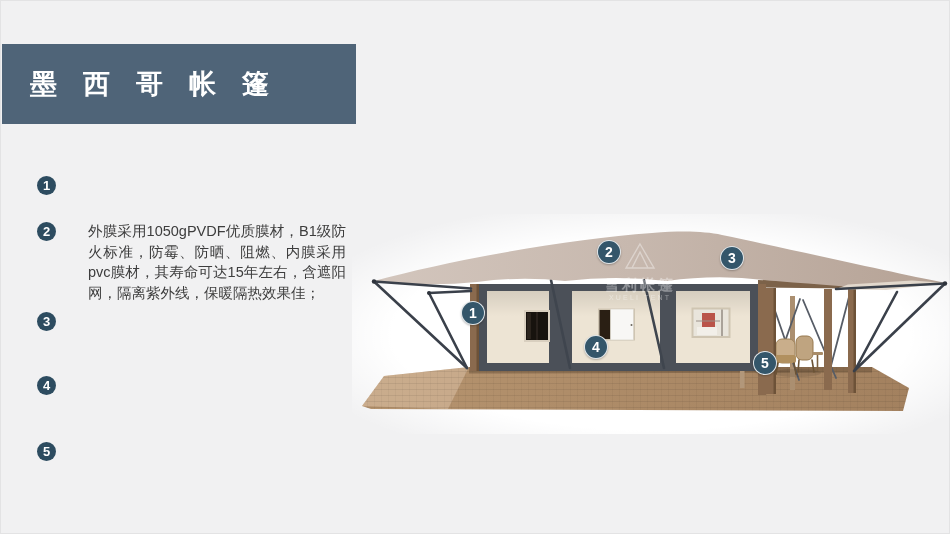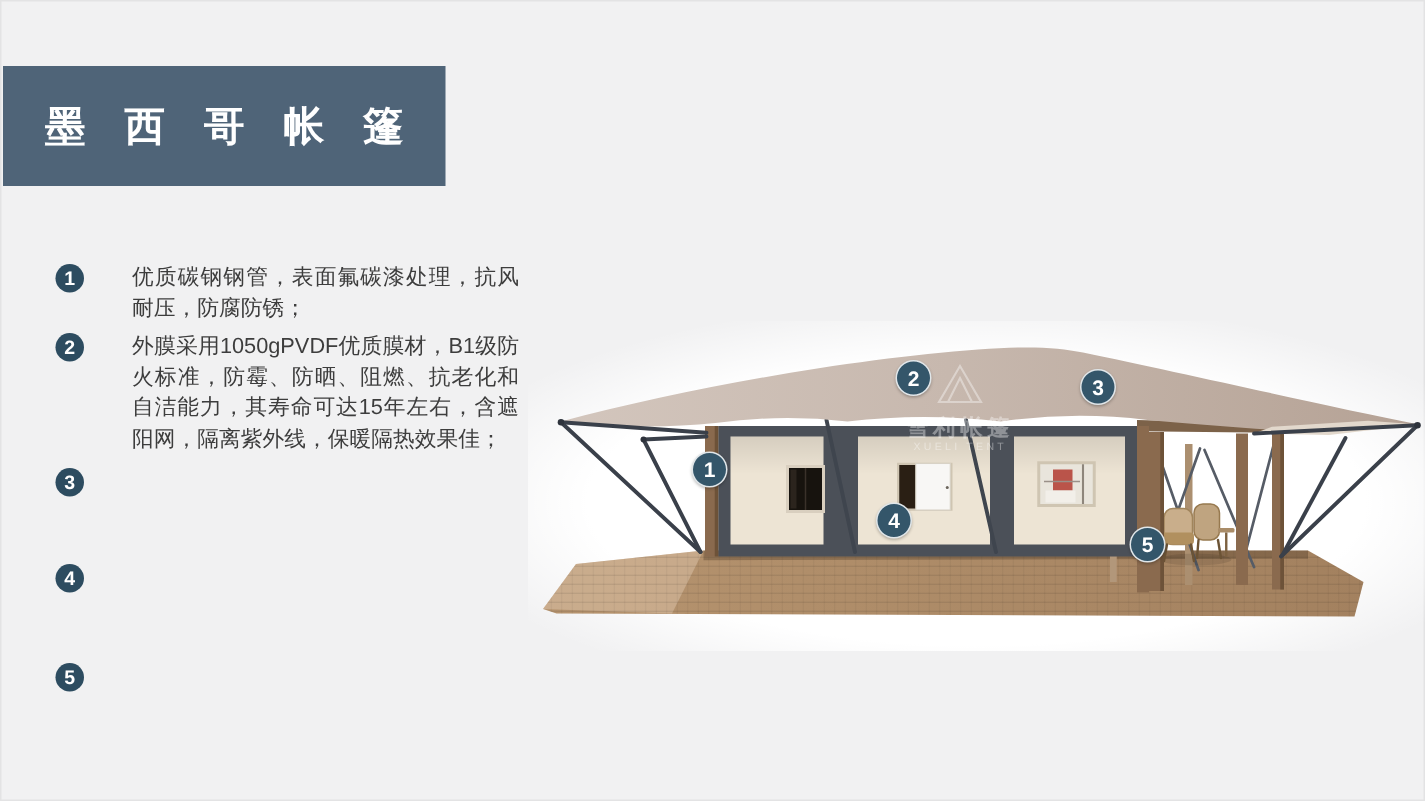--- a/index.html
+++ b/index.html
@@ -10,21 +10,21 @@
   *{margin:0;padding:0;box-sizing:border-box;}
   html,body{width:950px;height:534px;}
   body{
     position:relative;width:950px;height:534px;overflow:hidden;
     background:var(--page_bg);
     font-family:"Liberation Sans","DejaVu Sans",sans-serif;
     box-shadow:inset 0 0 0 1px #e3e3e4;
   }
   
   .banner{
-    position:absolute;left:2px;top:44px;width:295px;height:80px;
+    position:absolute;left:2px;top:44px;width:354px;height:80px;
     background:var(--banner_bg);
     display:flex;align-items:center;
   }
   .banner h1{
     color:var(--banner_text);font-size:27px;font-weight:bold;
     letter-spacing:26px;padding-left:28px;white-space:nowrap;
   }
   
   .feature{position:absolute;left:37px;width:310px;}
   .feature .badge{
@@ -54,27 +54,26 @@
 <body>
 
 <div class="banner">
   <h1>墨西哥帐篷</h1>
 </div>
 
 <div class="feature f1">
   <div class="badge">
       <span>1</span>
     </div>
-  <p>优质碳钢钢管，表面氟碳漆处理，抗风耐压，防腐防锈；</p>
 </div>
 <div class="feature f2">
   <div class="badge">
       <span>2</span>
     </div>
-  <p>外膜采用1050gPVDF优质膜材，B1级防火标准，防霉、防晒、阻燃、抗老化和自洁能力，其寿命可达15年左右，含遮阳网，隔离紫外线，保暖隔热效果佳；</p>
+  <p>外膜采用1050gPVDF优质膜材，B1级防火标准，防霉、防晒、阻燃、内膜采用pvc膜材，其寿命可达15年左右，含遮阳网，隔离紫外线，保暖隔热效果佳；</p>
 </div>
 <div class="feature f3">
   <div class="badge">
       <span>3</span>
     </div>
 </div>
 <div class="feature f4">
   <div class="badge">
       <span>4</span>
     </div>

